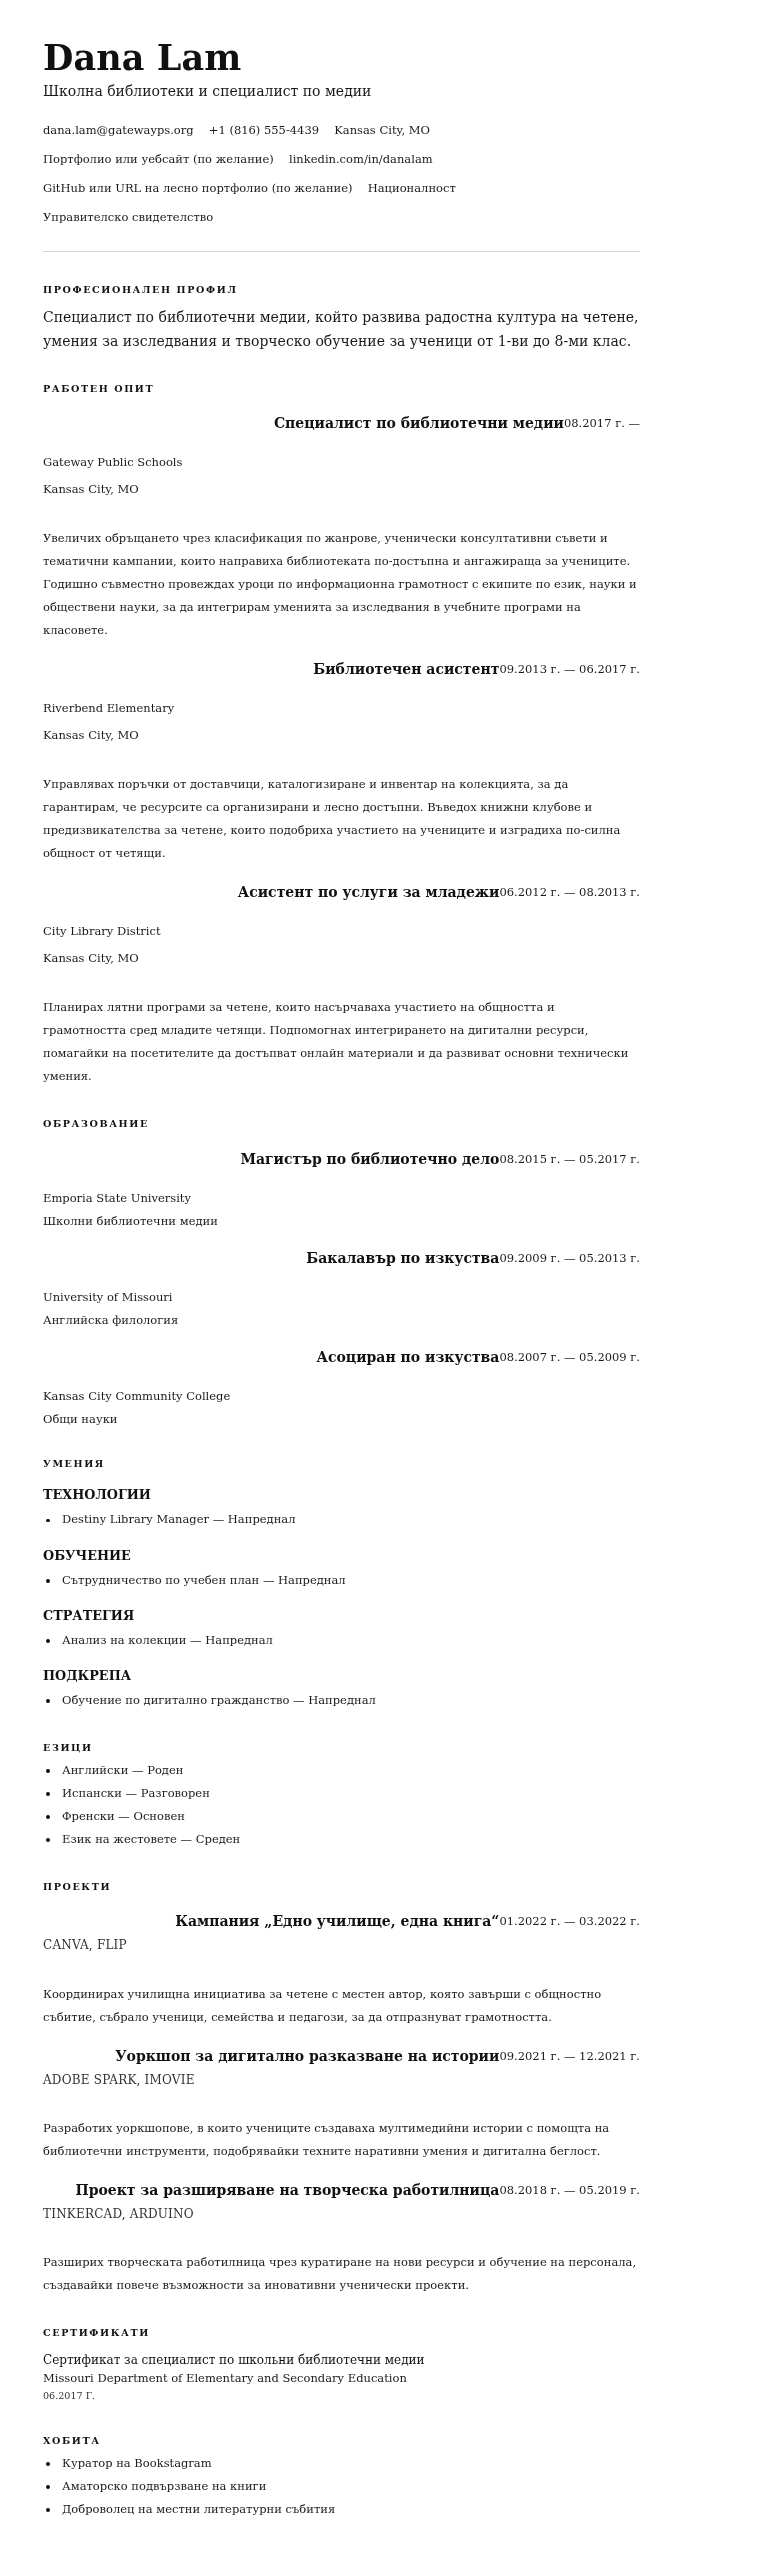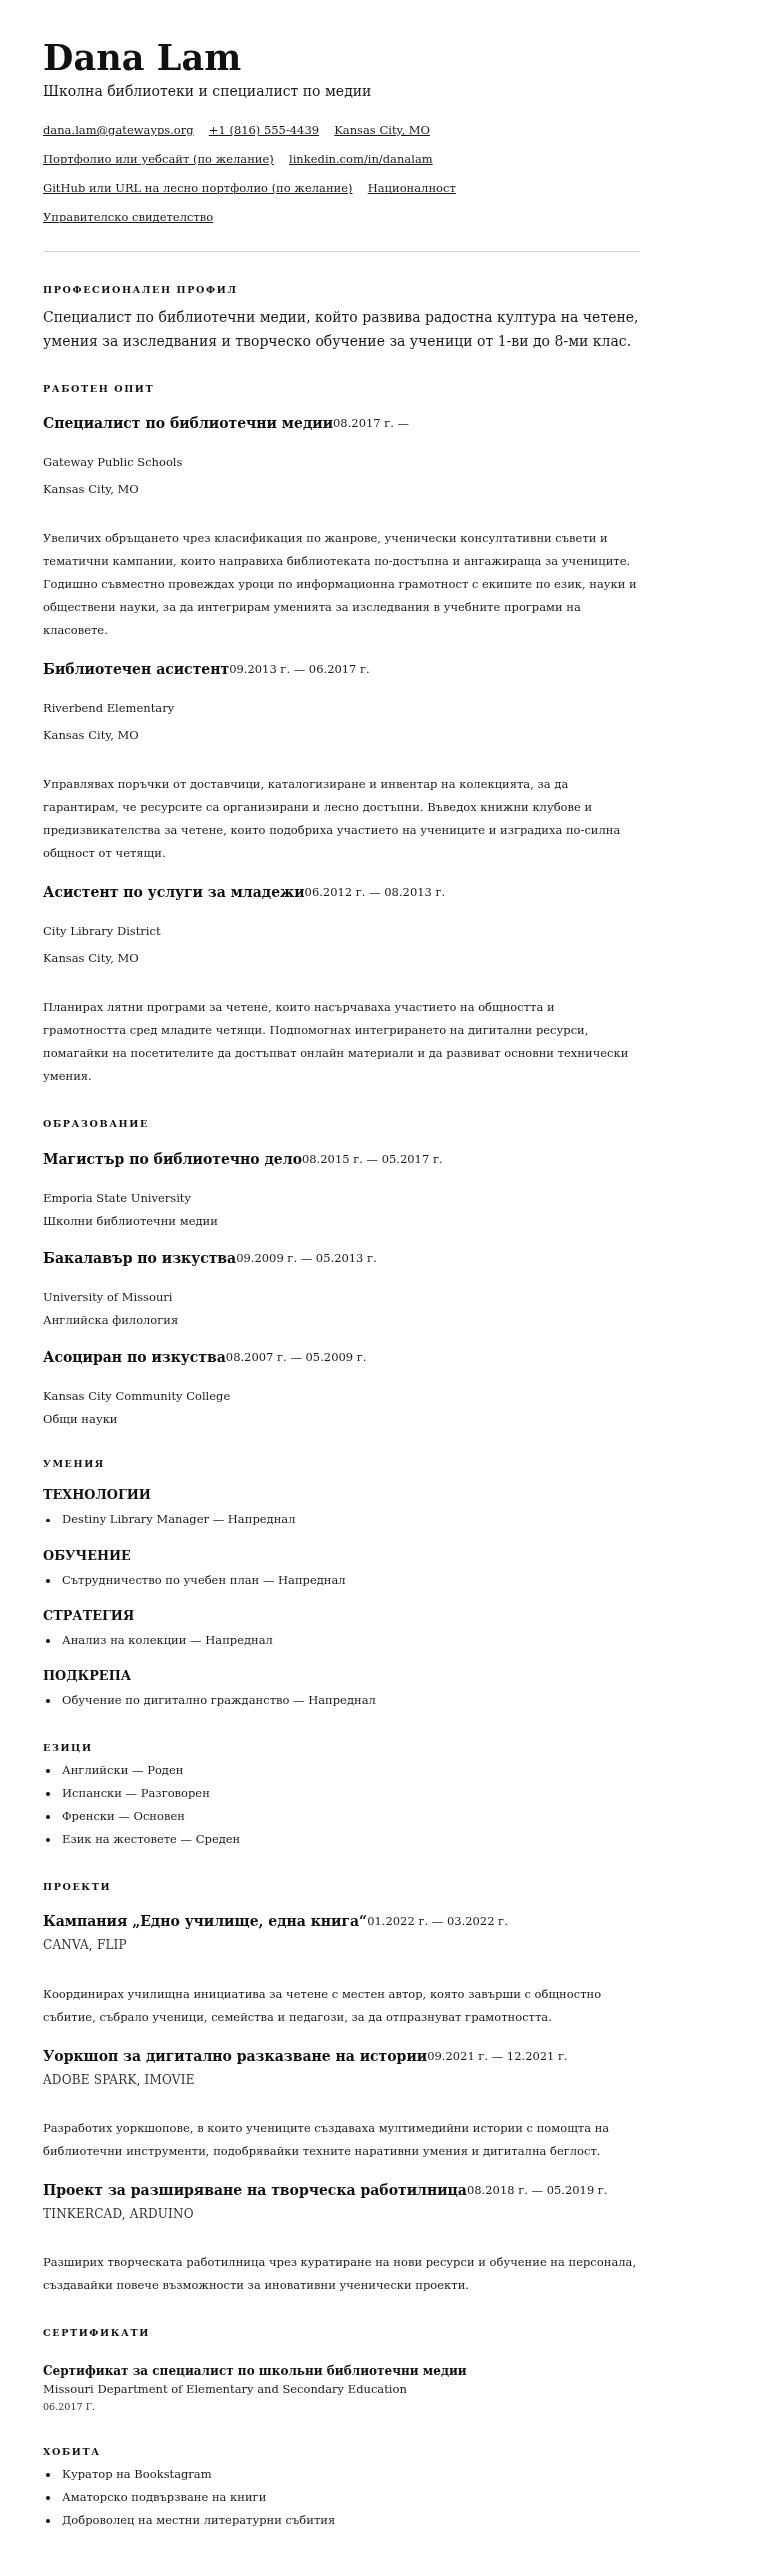--- a/index.html
+++ b/index.html
@@ -27,21 +27,21 @@
       color: #1a1a1a;
     }
     .contact {
       margin-top: 15.3px;
     }
     .contact-line {
       font-size: 11.5px;
       line-height: 29px;
       color: #1a1a1a;
     }
-    .contact-line span { margin-right: 11.5px; text-decoration: underline; }
+    .contact-line span { margin-right: 11.5px; }
     .contact-line span:last-child { margin-right: 0; }
     .divider {
       border: 0;
       border-top: 1.3px solid #d4d4d4;
       margin-top: 19px;
     }
     .section-title {
       font-size: 9.6px;
       font-weight: bold;
       letter-spacing: 1.6px;
@@ -54,21 +54,21 @@
       font-size: 14px;
       line-height: 24px;
       margin-top: 7.7px;
       color: #1a1a1a;
     }
     .sec { margin-top: 29px; }
     .entry { margin-top: 18px; }
     .entry:first-of-type { margin-top: 18px; }
     .entry-head {
       display: flex;
-      justify-content: flex-start;
+      justify-content: flex-end;
       align-items: flex-start;
     }
     .entry-title {
       font-size: 14px;
       font-weight: bold;
       line-height: 19px;
       color: #111;
     }
     .entry-date {
       font-size: 11.5px;
@@ -138,23 +138,23 @@
       letter-spacing: 0.2px;
     }
     .proj-desc {
       font-size: 11.5px;
       line-height: 23px;
       margin-top: 29px;
       color: #1a1a1a;
     }
     .cert-title {
       font-size: 12px;
-      font-weight: bold;
-      line-height: 18px;
-      margin-top: 22px;
+      font-weight: normal;
+      line-height: 18px;
+      margin-top: 11px;
       color: #111;
     }
     .cert-issuer {
       font-size: 11.5px;
       line-height: 19px;
       color: #1a1a1a;
     }
     .cert-date {
       font-size: 9.6px;
       line-height: 16.6px;

